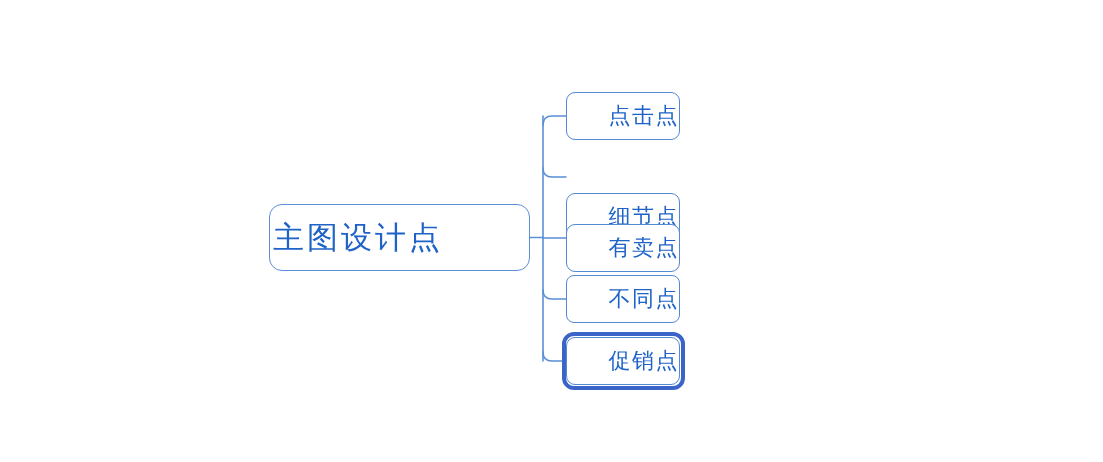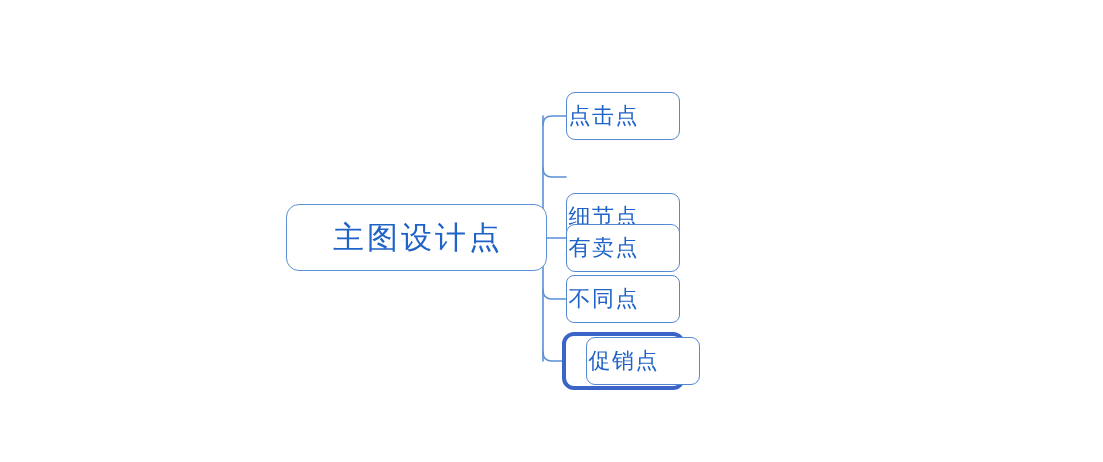--- a/index.html
+++ b/index.html
@@ -23,31 +23,31 @@
     left: 0;
     top: 0;
     width: 1103px;
     height: 462px;
     pointer-events: none;
   }
 
   
   .root-node {
     position: absolute;
-    left: 286px;
+    left: 269px;
     top: 204px;
     width: 261px;
     height: 67px;
     box-sizing: border-box;
     border: 1.4px solid #5b8fd6;
     border-radius: 13px;
     background: #ffffff;
     display: flex;
     align-items: center;
-    justify-content: center;
+    justify-content: flex-start;
   }
   .root-label {
     font-size: 31px;
     line-height: 1;
     color: #1f63c8;
     letter-spacing: 3px;
     text-indent: 3px;
     white-space: nowrap;
   }
 
@@ -56,21 +56,21 @@
     position: absolute;
     left: 566px;
     width: 114px;
     height: 48px;
     box-sizing: border-box;
     border: 1.2px solid #5489d2;
     border-radius: 9px;
     background: #ffffff;
     display: flex;
     align-items: center;
-    justify-content: flex-start;
+    justify-content: flex-end;
   }
   .child-label {
     font-size: 22px;
     line-height: 1;
     color: #1f63c8;
     letter-spacing: 1.5px;
     text-indent: 1.5px;
     white-space: nowrap;
   }
 
@@ -125,17 +125,17 @@
   <div class="child-node" style="top:224px;">
     <span class="child-label">有卖点</span>
   </div>
 
   <div class="child-node" style="top:275px;border-radius:8px;">
     <span class="child-label">不同点</span>
   </div>
 
   <div class="selection-frame" style="top:332px;"></div>
 
-  <div class="child-node" style="top:337px;margin-left:20px;">
+  <div class="child-node" style="top:337px;">
     <span class="child-label">促销点</span>
   </div>
 
 </div>
 
 </body></html>

